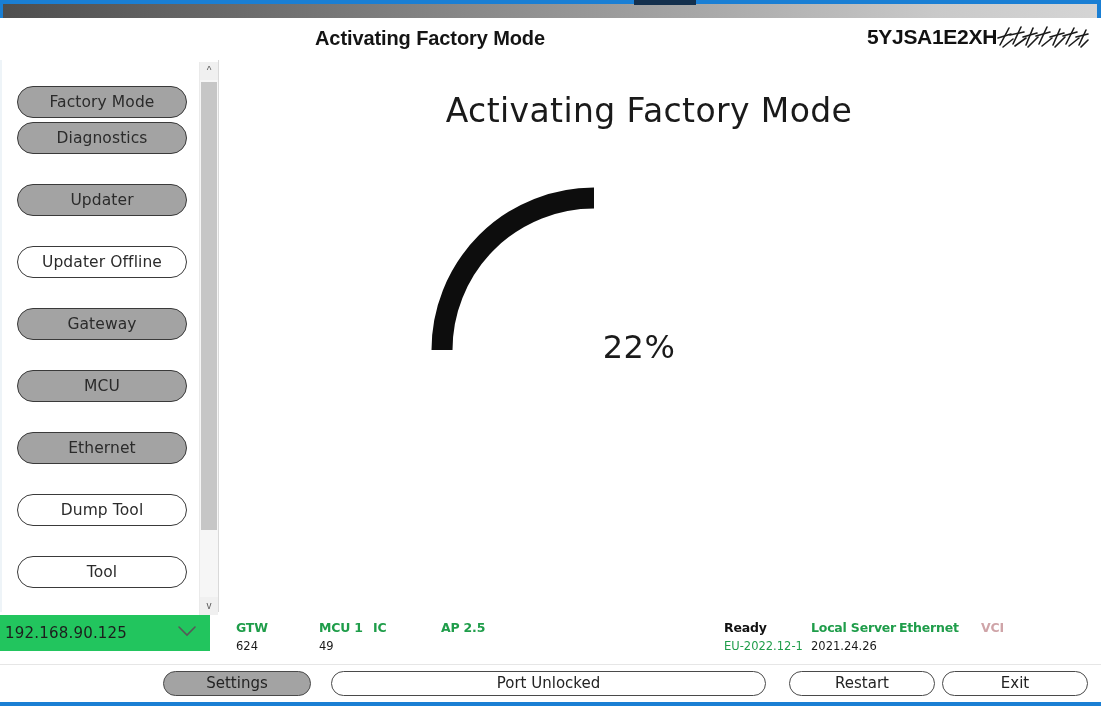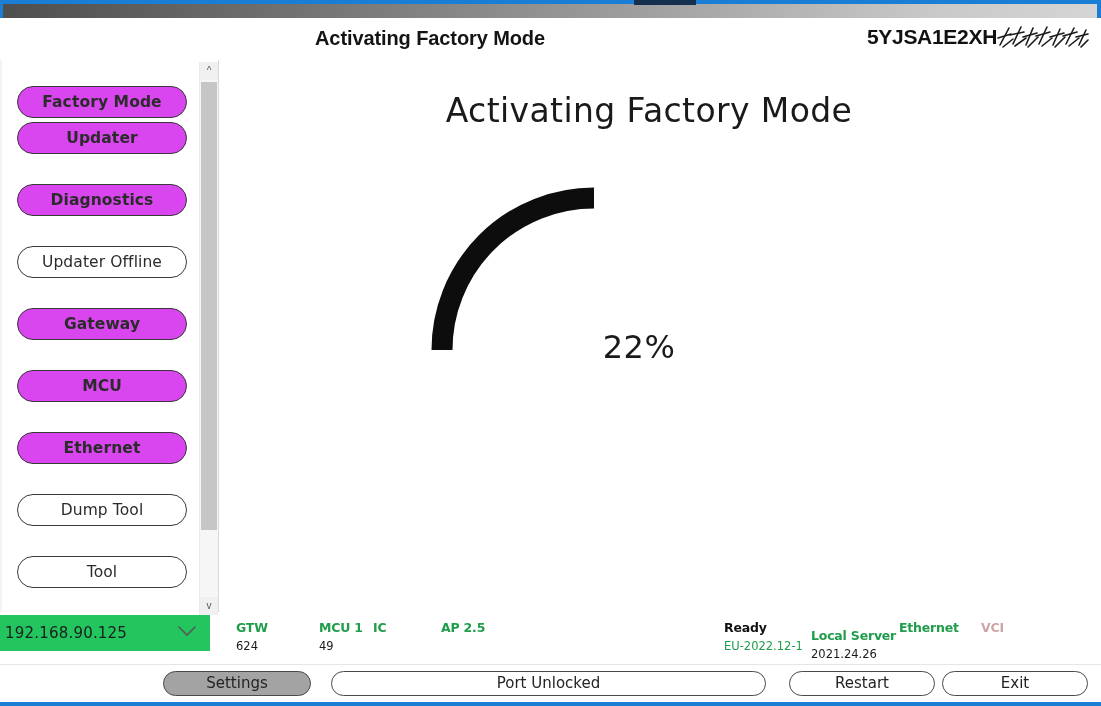--- a/index.html
+++ b/index.html
@@ -117,21 +117,21 @@
     border-radius: 16px;
     background: #ffffff;
     color: #2b2b2b;
     font-size: 15.5px;
     text-align: center;
     letter-spacing: 0.1px;
     cursor: pointer;
     font-family: "DejaVu Sans", sans-serif;
     font-weight: 400;
   }
-  .pill.filled { background: #d946ef; font-weight: bold; }
+  .pill.filled { background: #a3a3a3; }
   .nav-item { height: 62px; }
   .nav-item:first-child { padding-top: 0; }
 
   
   .scrollbar {
     position: absolute;
     left: 199px; top: 62px;
     width: 19px; height: 553px;
     background: #f6f6f6;
     border-left: 1px solid #eaeaea;
@@ -329,25 +329,25 @@
               <path d="M84 22 L91 15"></path>
             </g>
           </svg></span></div>
   </div>
 
   <div class="sidebar">
     <div class="nav-list">
       <div class="nav-item" style="padding-top:26px;height:62px;box-sizing:border-box">
         <div class="pill filled">Factory Mode</div>
       </div>
-      <div class="nav-item">
-        <div class="pill filled">Updater</div>
-      </div>
       <div class="nav-item" style="padding-top:0">
         <div class="pill filled">Diagnostics</div>
+      </div>
+      <div class="nav-item">
+        <div class="pill filled">Updater</div>
       </div>
       <div class="nav-item">
         <div class="pill">Updater Offline</div>
       </div>
       <div class="nav-item">
         <div class="pill filled">Gateway</div>
       </div>
       <div class="nav-item">
         <div class="pill filled">MCU</div>
       </div>
@@ -407,21 +407,21 @@
       <div class="status-sub" style="color:#1a1a1a"></div>
     </div>
     <div class="status-cell" style="left:222px;top:8px">
       <div class="status-label" style="color:#1f9d4a">AP 2.5</div>
       <div class="status-sub" style="color:#1a1a1a"></div>
     </div>
     <div class="status-cell" style="left:505px;top:8px">
       <div class="status-label" style="color:#111111">Ready</div>
       <div class="status-sub" style="color:#1f9d4a">EU-2022.12-1</div>
     </div>
-    <div class="status-cell" style="left:592px;top:16px">
+    <div class="status-cell" style="left:592px;top:8px">
       <div class="status-label" style="color:#1f9d4a">Local Server</div>
       <div class="status-sub" style="color:#1a1a1a">2021.24.26</div>
     </div>
     <div class="status-cell" style="left:680px;top:8px">
       <div class="status-label" style="color:#1f9d4a">Ethernet</div>
       <div class="status-sub" style="color:#1a1a1a"></div>
     </div>
     <div class="status-cell" style="left:762px;top:8px">
       <div class="status-label" style="color:#cfa4a8">VCI</div>
       <div class="status-sub" style="color:#1a1a1a"></div>

